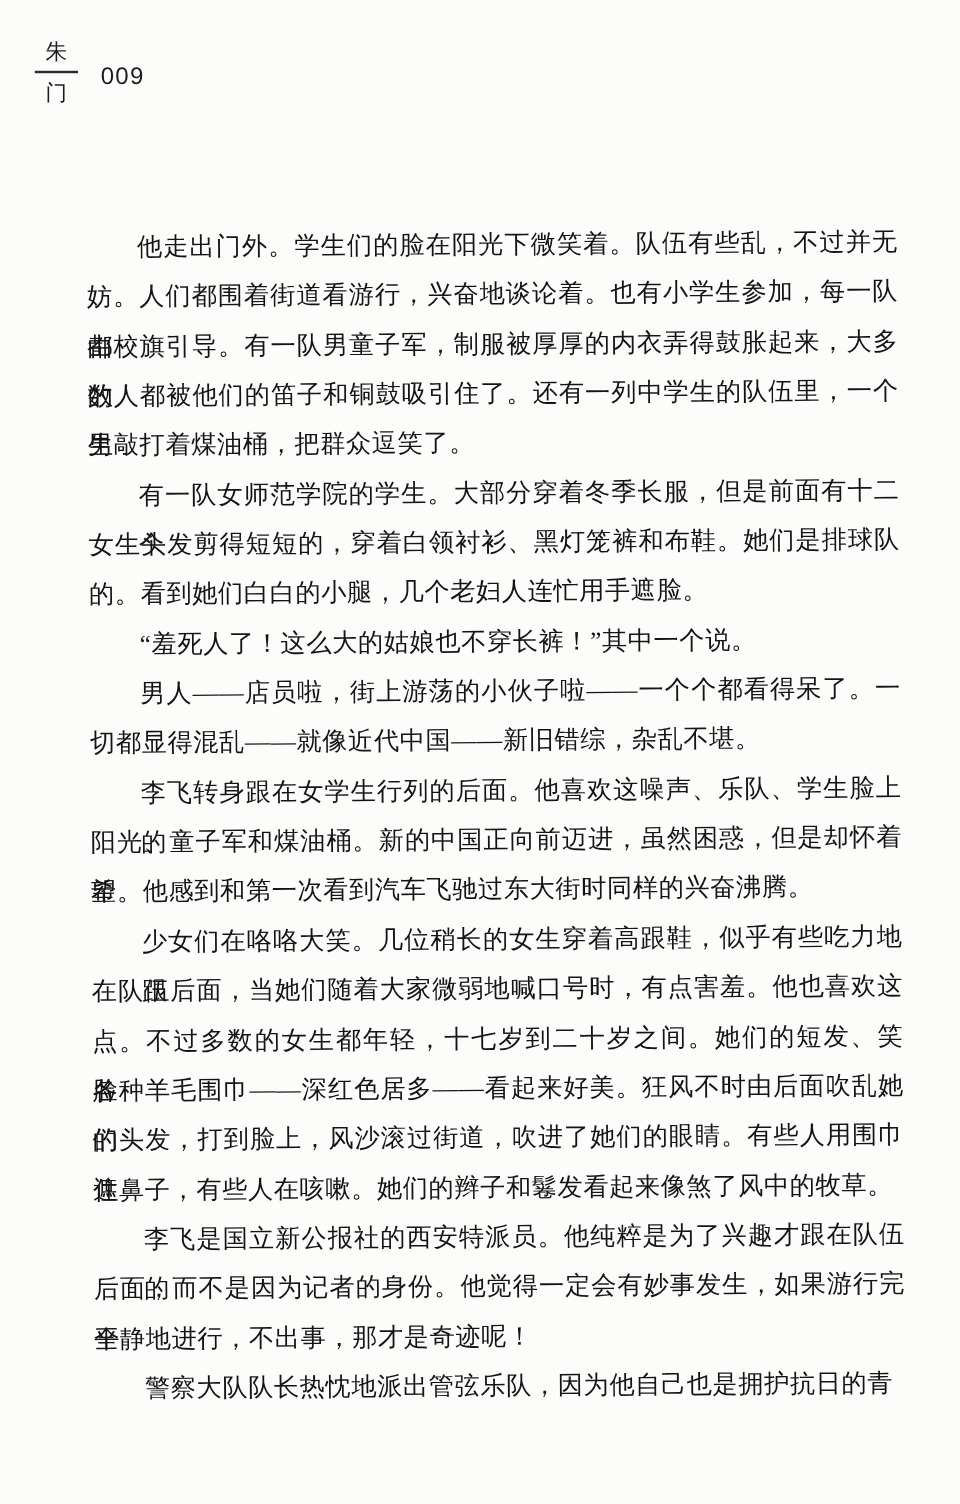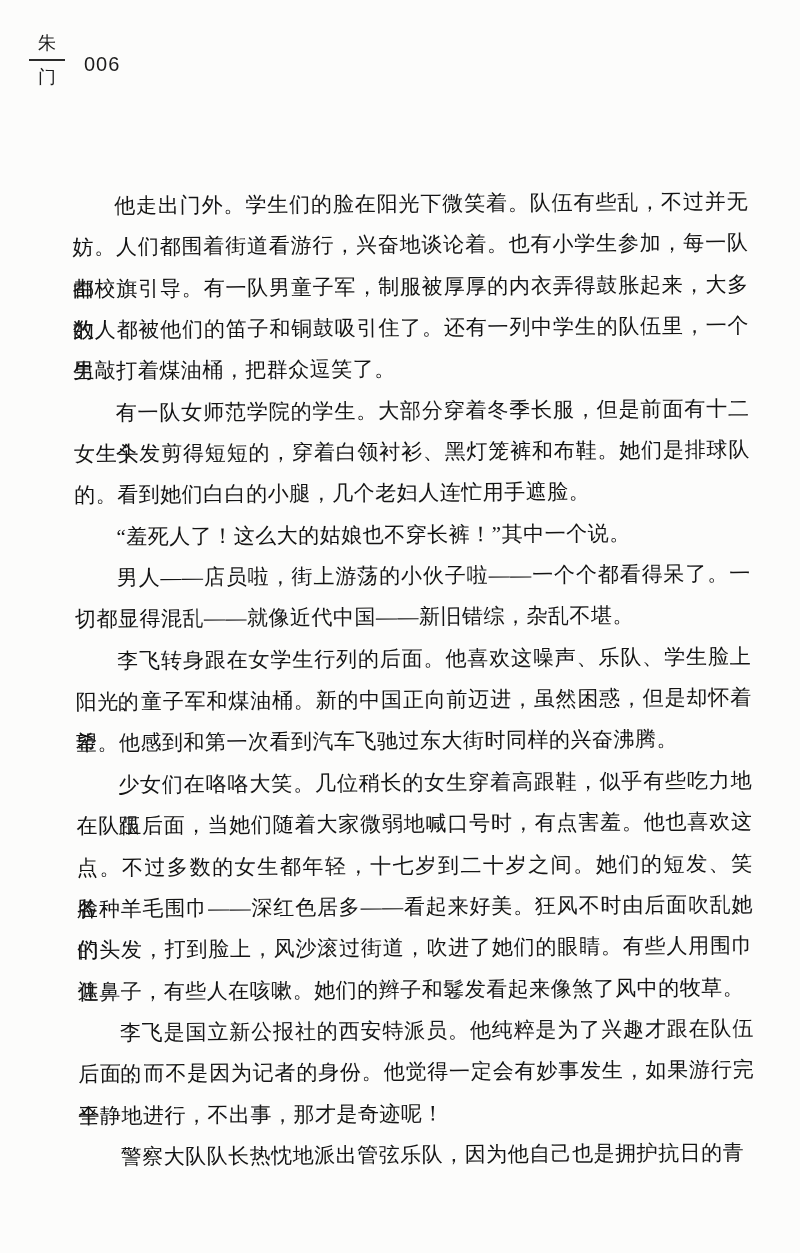--- a/index.html
+++ b/index.html
@@ -83,21 +83,21 @@
 </style>
 </head>
 <body>
 
 <div class="page-header">
   <div class="book-title">
     <div>朱</div>
     <div class="title-divider"></div>
     <div>门</div>
   </div>
-  <div class="page-number">006</div>
+  <div class="page-number">009</div>
 </div>
 
 <div class="body-text">
     <div class="paragraph">
       <div class="text-line first">他走出门外。学生们的脸在阳光下微笑着。队伍有些乱，不过并无</div>
       <div class="text-line">妨。人们都围着街道看游行，兴奋地谈论着。也有小学生参加，每一队都</div>
       <div class="text-line">由校旗引导。有一队男童子军，制服被厚厚的内衣弄得鼓胀起来，大多数</div>
       <div class="text-line">的人都被他们的笛子和铜鼓吸引住了。还有一列中学生的队伍里，一个男</div>
       <div class="text-line last">生敲打着煤油桶，把群众逗笑了。</div>
     </div>

